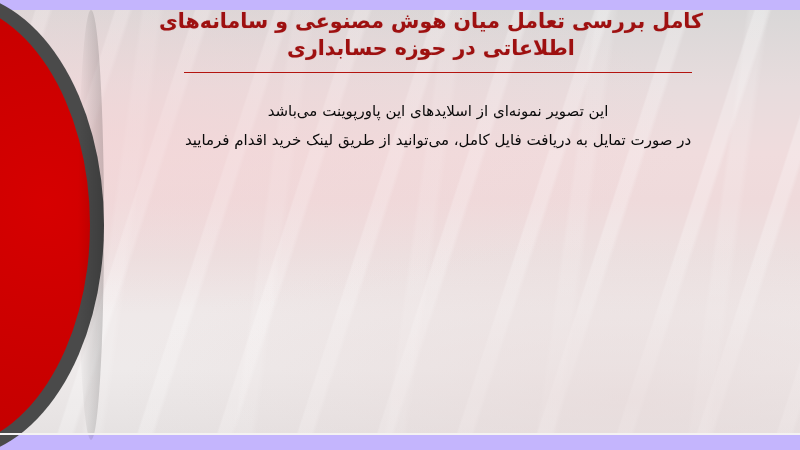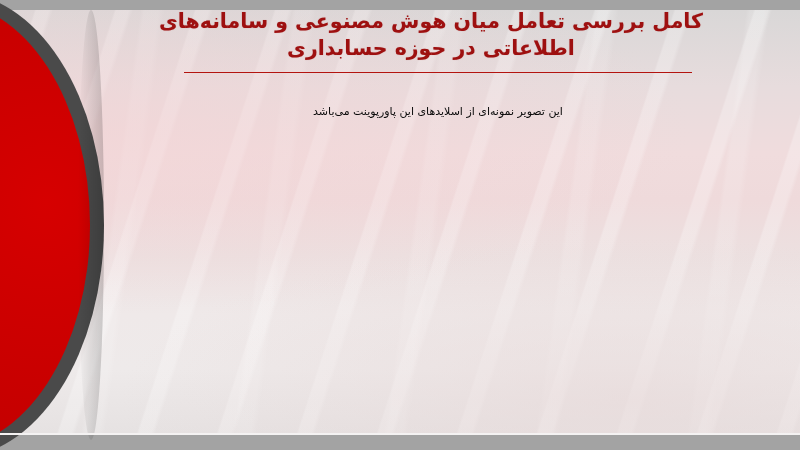--- a/index.html
+++ b/index.html
@@ -12,21 +12,21 @@
     height: 450px;
     overflow: hidden;
     font-family: "DejaVu Sans", "Liberation Sans", sans-serif;
   }
 
   
   #slide {
     position: relative;
     width: 800px;
     height: 450px;
-    background: #a3a3a3;
+    background: #c4b5fd;
     overflow: hidden;
   }
 
   
   #stage {
     position: absolute;
     left: 0px;
     top: 10px;
     right: 0px;
     bottom: 17px;
@@ -149,21 +149,21 @@
     height: 0;
     border-top: 1.6px solid #b3140f;
   }
 
   #body {
     margin-top: 24px;
     padding: 0 6px;
     text-align: center;
     direction: rtl;
     color: #0a0a0a;
-    font-size: 11px;
+    font-size: 15px;
     line-height: 29px;
   }
   #body .line {
     display: block;
     white-space: nowrap;
   }
 </style>
 </head>
 <body>
 
@@ -182,17 +182,18 @@
 
   <div id="content">
 
     <h1 id="title">کامل بررسی تعامل میان هوش مصنوعی و سامانه‌های
 اطلاعاتی در حوزه حسابداری</h1>
 
     <div id="title-rule"></div>
 
     <div id="body">
       <span class="line">این تصویر نمونه‌ای از اسلایدهای این پاورپوینت می‌باشد</span>
+      <span class="line">در صورت تمایل به دریافت فایل کامل، می‌توانید از طریق لینک خرید اقدام فرمایید</span>
     </div>
 
   </div>
 
 </div>
 
 </body></html>

